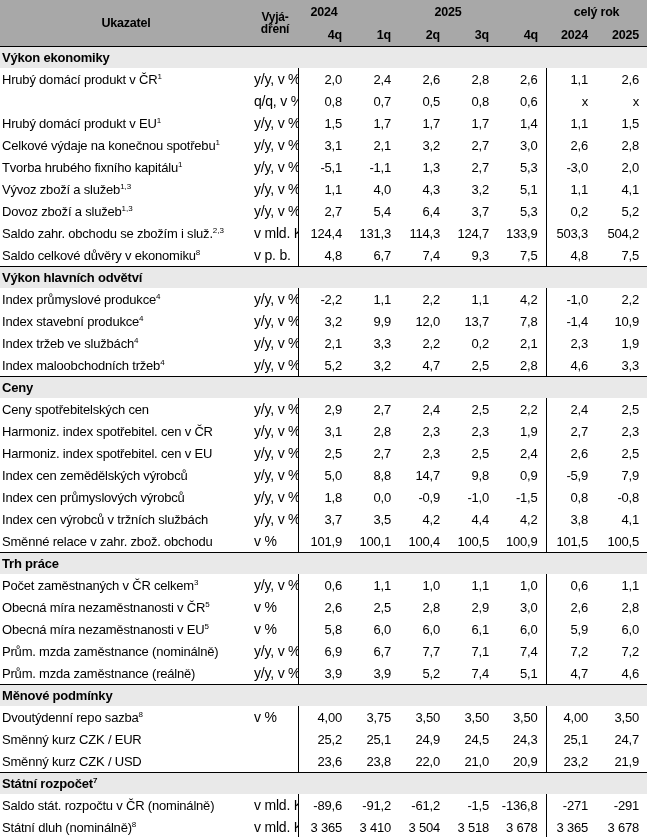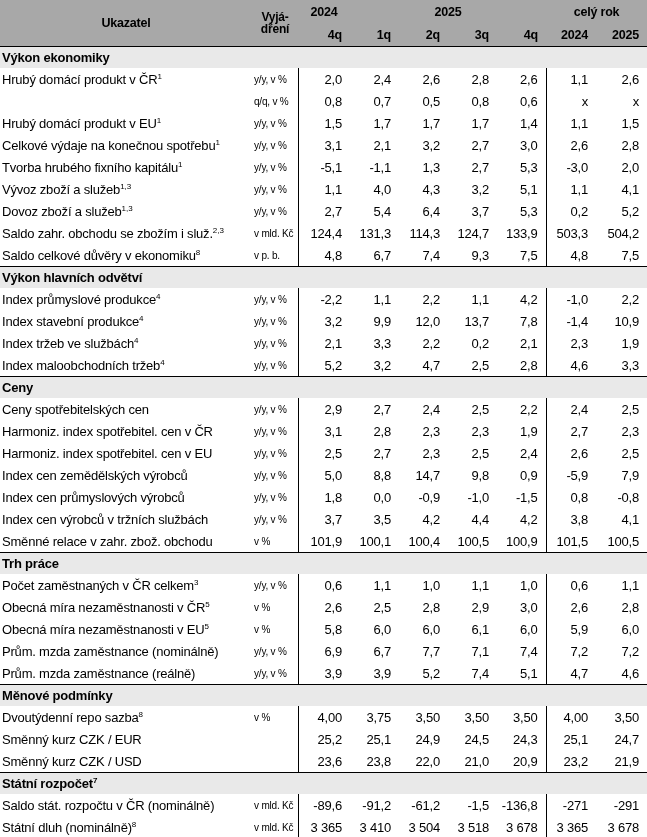--- a/index.html
+++ b/index.html
@@ -31,21 +31,21 @@
   th.num{text-align:right;}
   tbody td{
     height:22px;
     vertical-align:middle;
     font-size:13px;
     padding:0;
     letter-spacing:-0.2px;
     background:#fff;
   }
   td.lbl{padding-left:2px;text-align:left;white-space:nowrap;overflow:hidden;margin-left:32px;}
-  td.unit{font-size:10px;padding-left:2px;text-align:left;white-space:nowrap;overflow:hidden;}
+  td.unit{font-size:14px;padding-left:2px;text-align:left;white-space:nowrap;overflow:hidden;}
   td.num{text-align:right;padding-right:8px;white-space:nowrap;}
   td.sep{border-right:1px solid var(--line);}
   tr.section td{
     background:var(--section-bg);
     font-weight:bold;
     border-top:1px solid var(--line);
     padding-left:2px;
     height:21px;
     margin-left:12px;
   }

